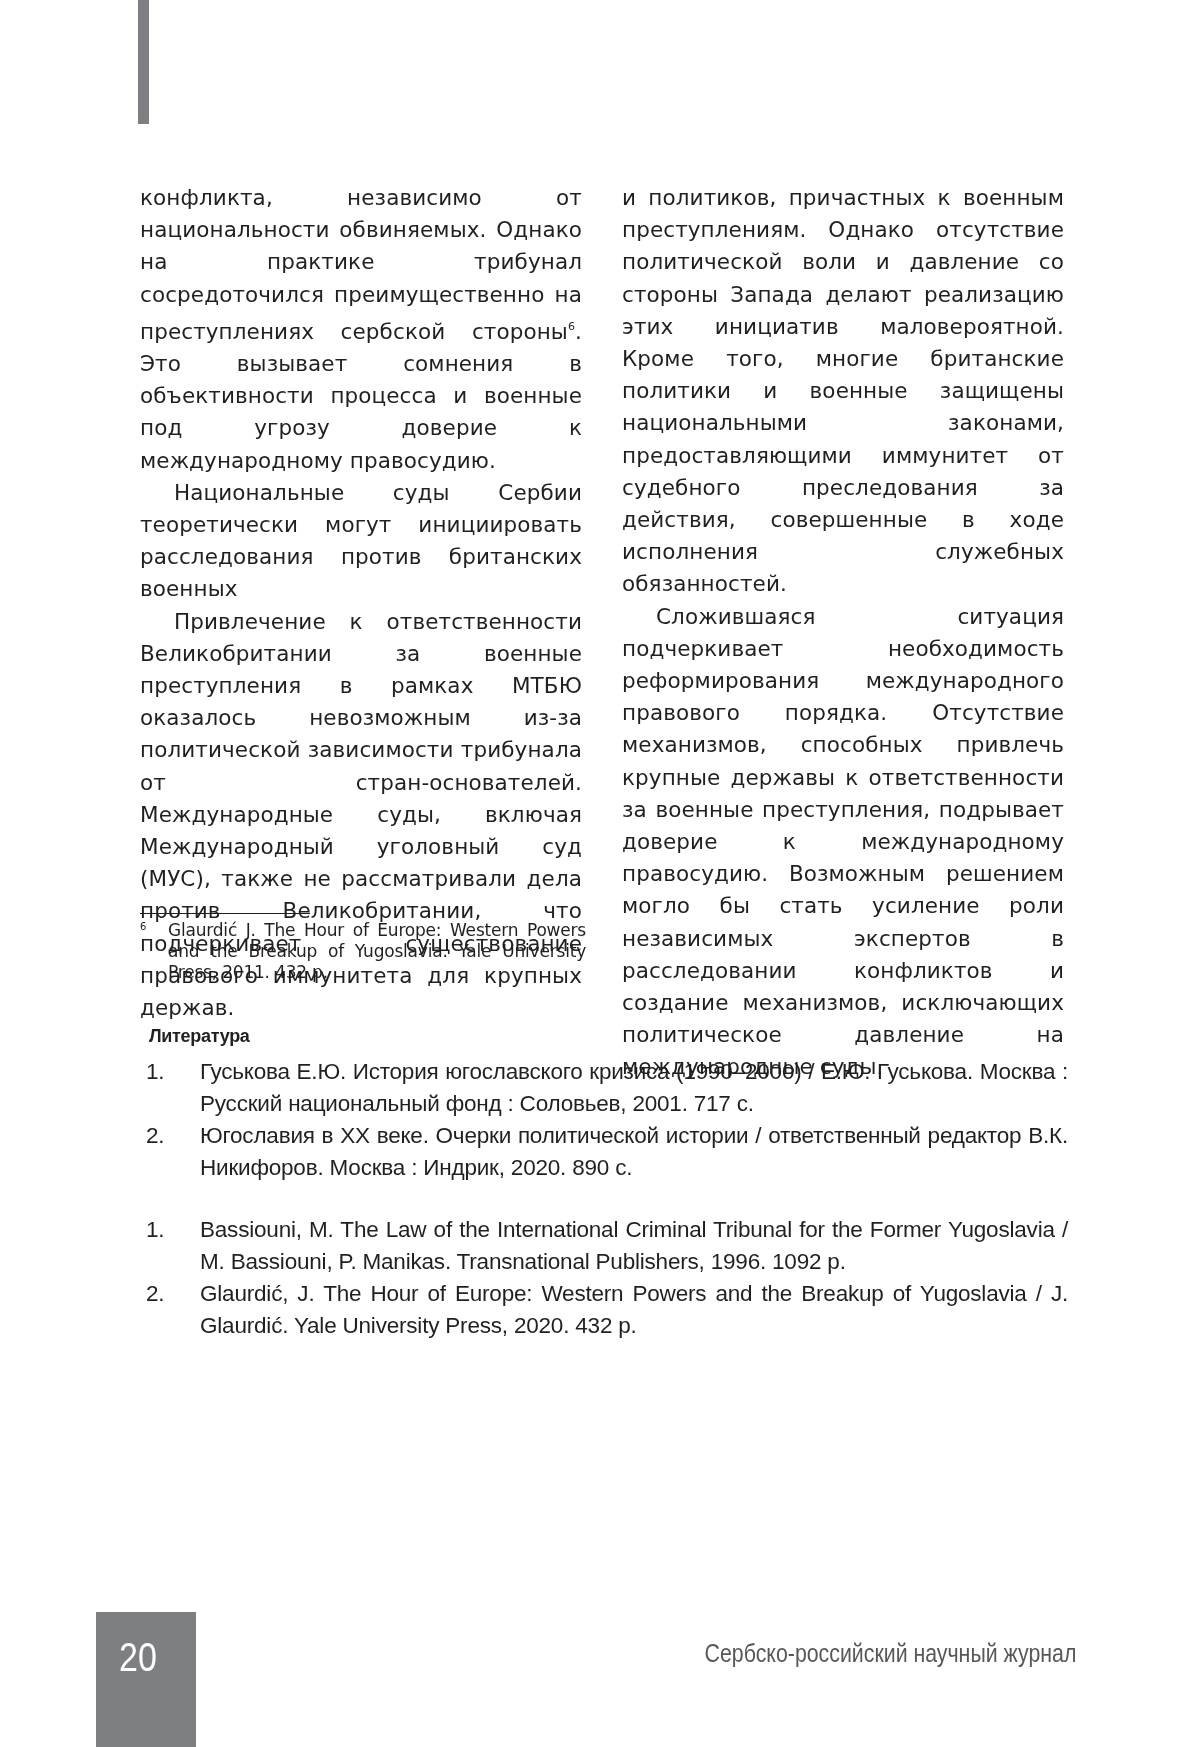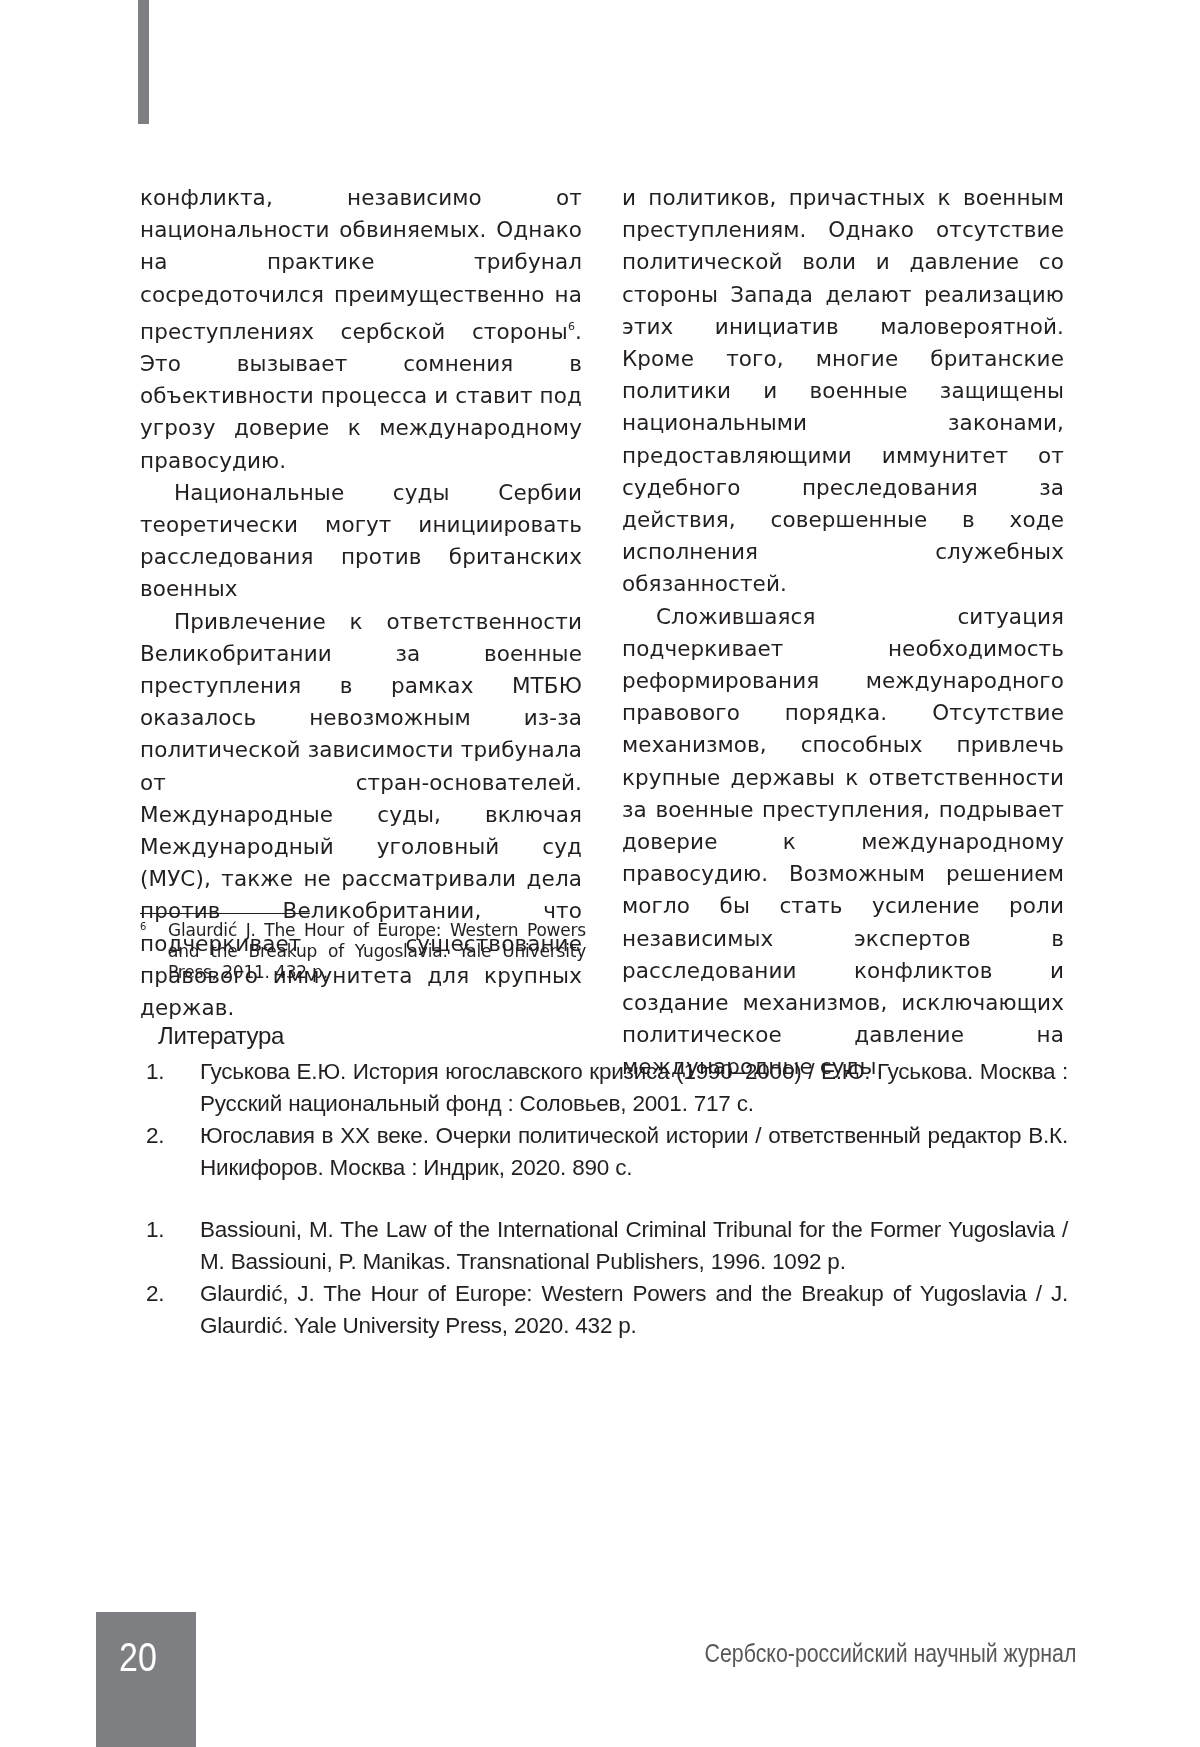--- a/index.html
+++ b/index.html
@@ -14,37 +14,37 @@
   .col p.indent { text-indent: 34px; }
   .sup { font-size: 11px; vertical-align: 9px; }
   .fn-rule { position: absolute; left: 140px; top: 913px; width: 170px; height: 1px; background: #231f20; }
   .footnote { position: absolute; left: 140px; top: 920px; width: 446px; font-size: 17px; line-height: 21px;
               display: flex; letter-spacing: -0.2px; }
   .footnote .fn-num { width: 28px; font-size: 10px; line-height: 14px; flex: none; }
   .footnote .fn-text { flex: 1; text-align: justify; }
   .refs { position: absolute; left: 146px; width: 922px; font-family: "Liberation Sans", sans-serif; }
   .refs.lit { top: 1020px; }
   .refs.eng { top: 1214px; }
-  .refs h3 { margin: 0 0 4px 12px; font-size: 24px; font-weight: normal; line-height: 32px; letter-spacing: -0.3px; }
+  .refs h3 { margin: 0 0 4px 3px; font-size: 18px; font-weight: bold; line-height: 32px; letter-spacing: -0.3px; }
   .ref-item { display: flex; font-size: 22.5px; line-height: 32px; letter-spacing: -0.2px; }
   .ref-item .num { width: 54px; flex: none; }
   .ref-item .txt { flex: 1; text-align: justify; }
   .page-box { position: absolute; left: 96px; top: 1612px; width: 100px; height: 135px; background: #7e7f82; }
   .page-num { position: absolute; left: 0; top: 23px; width: 84px; text-align: center; color: #ffffff;
               font-family: "Liberation Sans", sans-serif; font-size: 40px; transform: scaleX(0.85); }
   .journal { position: absolute; right: 124px; top: 1638px; font-family: "Liberation Sans", sans-serif;
              font-size: 26px; color: #58585a; transform: scaleX(0.82); transform-origin: right center; }
 </style>
 </head>
 <body>
 
 <div class="top-bar"></div>
 
 <div class="col left">
-  <p><span>конфликта, независимо от национальности обвиняемых. Однако на практике трибунал сосредоточился преимущественно на преступлениях сербской стороны</span><span class="sup">6</span><span>. Это вызывает сомнения в объективности процесса и ставит под угрозу доверие к международному правосудию.</span></p>
+  <p><span>конфликта, независимо от национальности обвиняемых. Однако на практике трибунал сосредоточился преимущественно на преступлениях сербской стороны</span><span class="sup">6</span><span>. Это вызывает сомнения в объективности процесса и военные под угрозу доверие к международному правосудию.</span></p>
   <p class="indent">Национальные суды Сербии теоретически могут инициировать расследования против британских военных</p>
   <p class="indent">Привлечение к ответственности Великобритании за военные преступления в рамках МТБЮ оказалось невозможным из-за политической зависимости трибунала от стран-основателей. Международные суды, включая Международный уголовный суд (МУС), также не рассматривали дела против Великобритании, что подчеркивает существование правового иммунитета для крупных держав.</p>
 </div>
 
 <div class="fn-rule"></div>
 <div class="footnote">
   <span class="fn-num">6</span>
   <span class="fn-text">Glaurdić J. The Hour of Europe: Western Powers and the Breakup of Yugoslavia. Yale University Press, 2011. 432 p.</span>
 </div>
 

